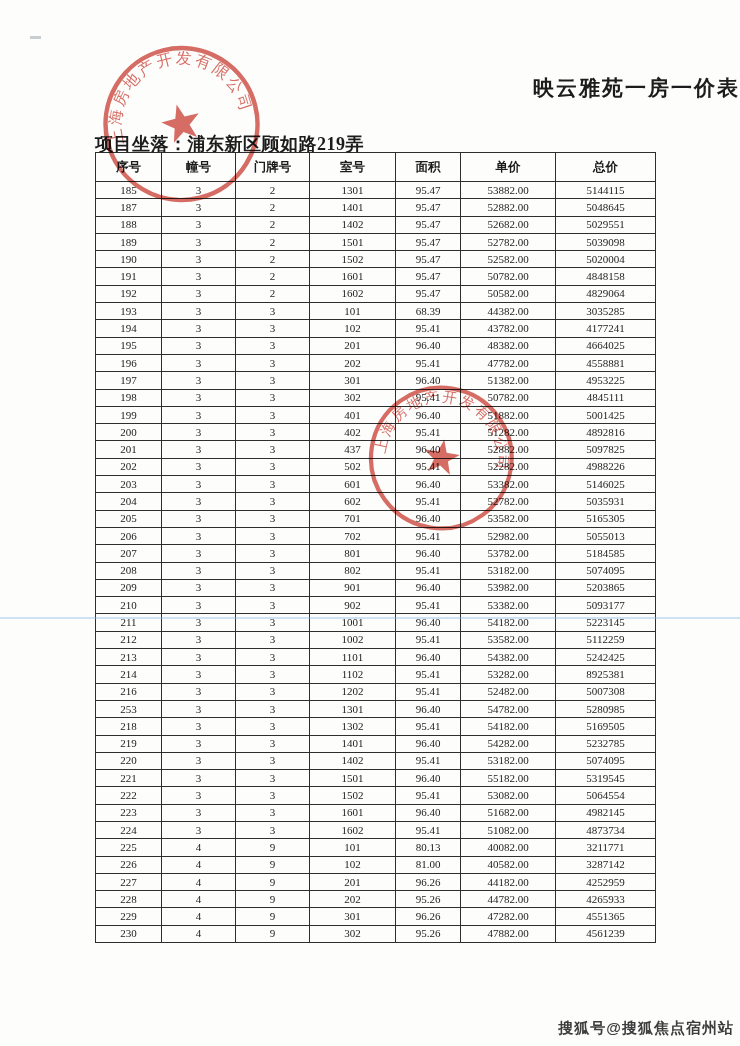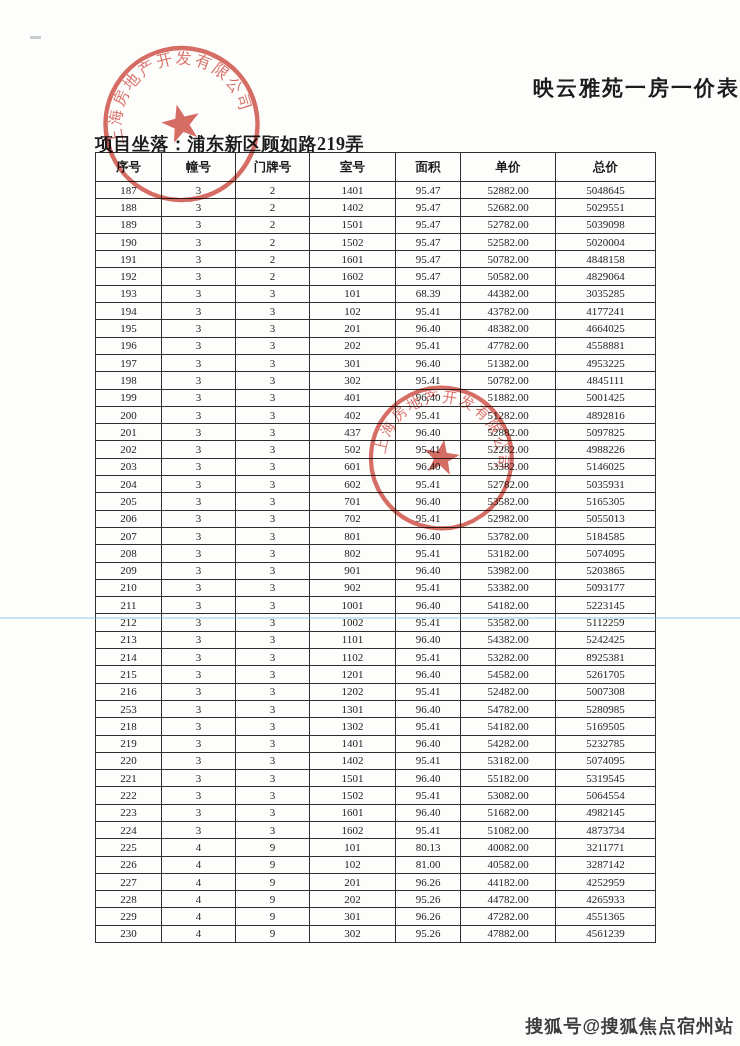--- a/index.html
+++ b/index.html
@@ -40,21 +40,21 @@
     background:rgba(120,185,235,0.38);
   }
   .corner-mark {
     position:absolute; left:30px; top:36px; width:11px; height:3px;
     background:#9fa8ad; opacity:0.55;
   }
 
   .watermark {
     position:absolute; right:6px; bottom:8px;
     font-family:"Liberation Sans","DejaVu Sans",sans-serif;
-    font-size:18px; font-weight:700; color:#3d3d3d; letter-spacing:1px;
+    font-size:15px; font-weight:700; color:#3d3d3d; letter-spacing:1px;
   }
 </style>
 </head>
 <body>
 
 <div class="page">
 
   <div class="corner-mark"></div>
 
   <h1 class="title">映云雅苑一房一价表</h1>
@@ -77,20 +77,29 @@
         <th>幢号</th>
         <th>门牌号</th>
         <th>室号</th>
         <th>面积</th>
         <th>单价</th>
         <th>总价</th>
       </tr>
     </thead>
     <tbody>
         <tr>
+      <td>185</td>
+      <td>3</td>
+      <td>2</td>
+      <td>1301</td>
+      <td>95.47</td>
+      <td>53882.00</td>
+      <td>5144115</td>
+    </tr>
+        <tr>
       <td>187</td>
       <td>3</td>
       <td>2</td>
       <td>1401</td>
       <td>95.47</td>
       <td>52882.00</td>
       <td>5048645</td>
     </tr>
         <tr>
       <td>188</td>
@@ -327,29 +336,20 @@
       <td>5242425</td>
     </tr>
         <tr>
       <td>214</td>
       <td>3</td>
       <td>3</td>
       <td>1102</td>
       <td>95.41</td>
       <td>53282.00</td>
       <td>8925381</td>
-    </tr>
-        <tr>
-      <td>215</td>
-      <td>3</td>
-      <td>3</td>
-      <td>1201</td>
-      <td>96.40</td>
-      <td>54582.00</td>
-      <td>5261705</td>
     </tr>
         <tr>
       <td>216</td>
       <td>3</td>
       <td>3</td>
       <td>1202</td>
       <td>95.41</td>
       <td>52482.00</td>
       <td>5007308</td>
     </tr>

